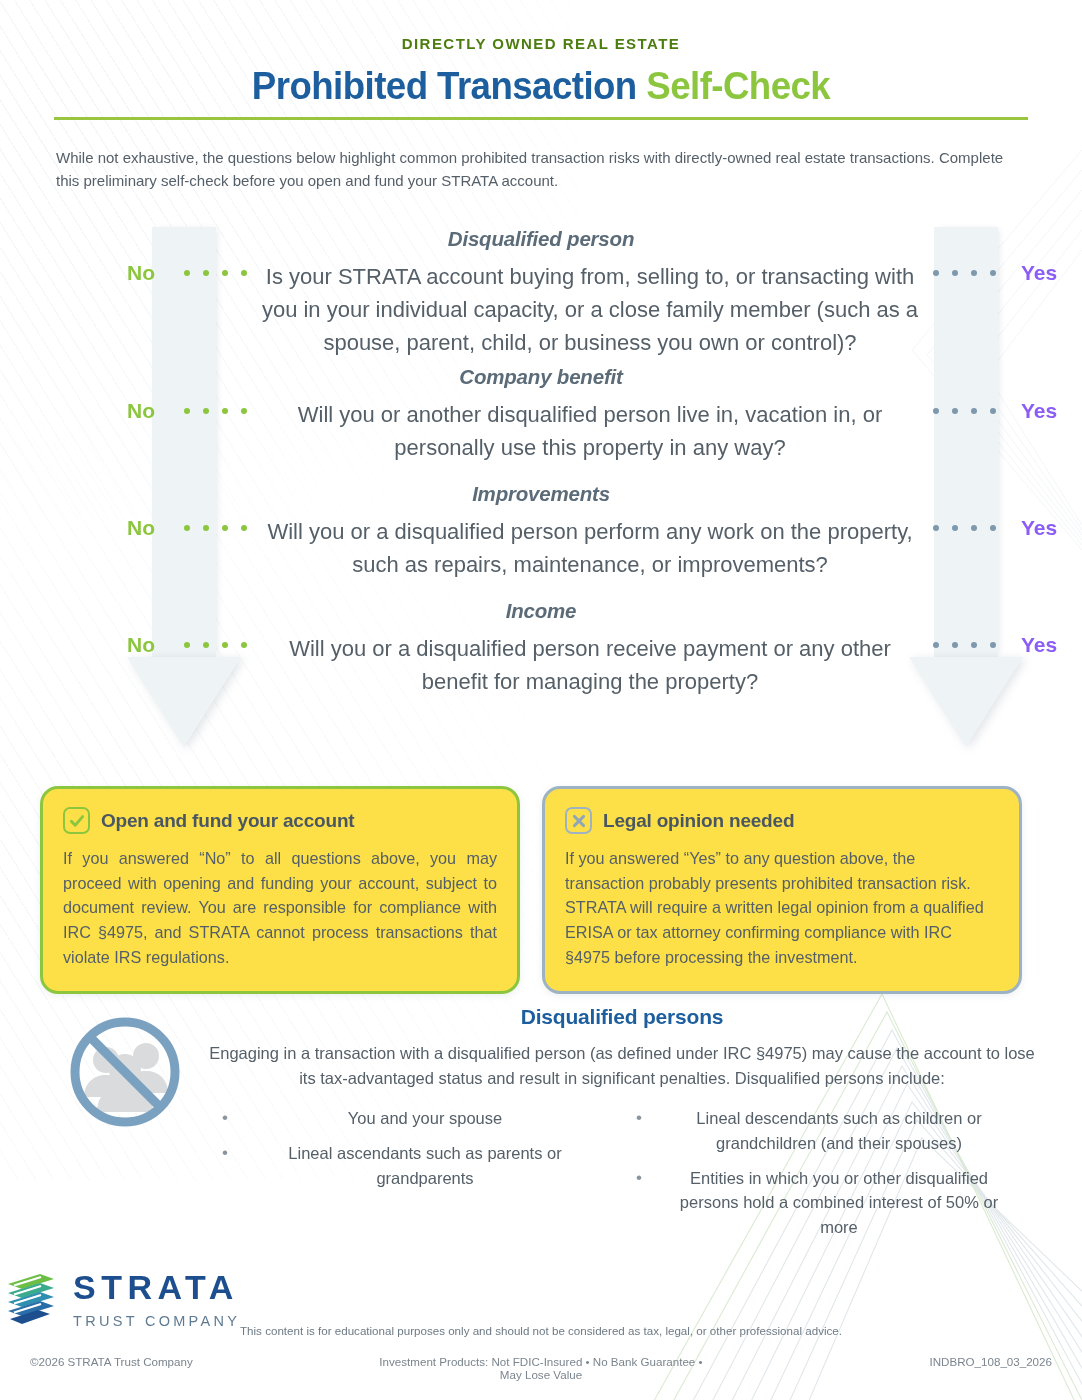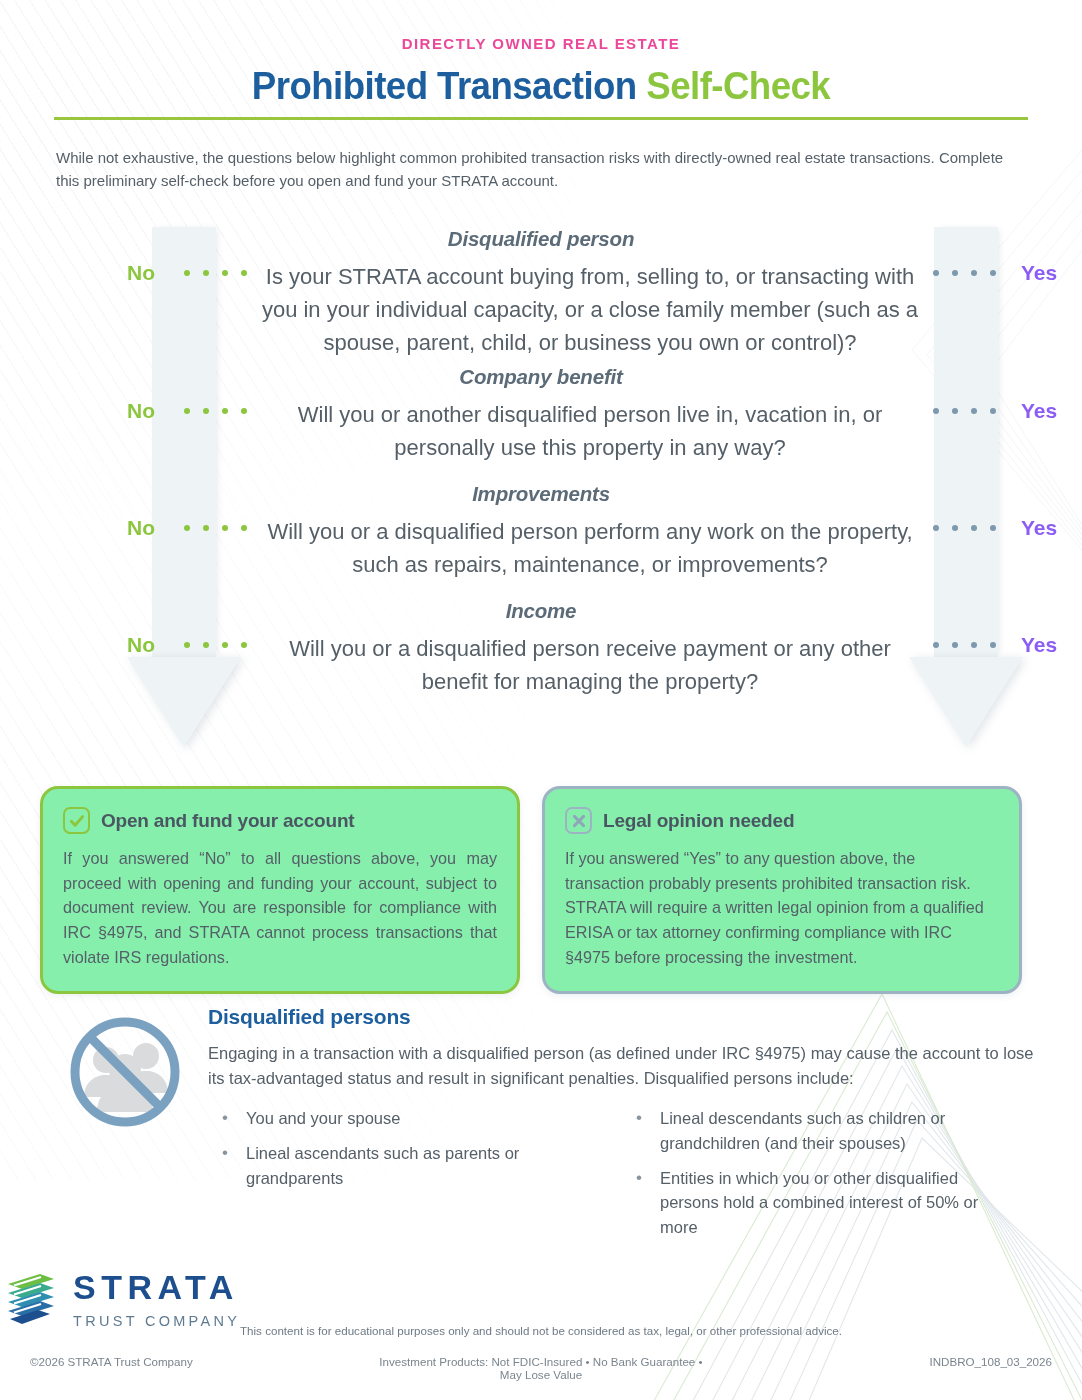--- a/index.html
+++ b/index.html
@@ -55,21 +55,21 @@
 
   
   .page { position: relative; z-index: 2; width: 1082px; height: 1400px; }
 
   
   .eyebrow {
     text-align: center;
     font-size: 15px;
     font-weight: bold;
     letter-spacing: 1.45px;
-    color: #ec4899;
+    color: #4d7c0f;
     padding-top: 35px;
   }
   .title {
     text-align: center;
     font-size: 39px;
     font-weight: bold;
     letter-spacing: -0.6px;
     margin-top: 12px;
     font-stretch: condensed;
     transform: scaleX(0.94);
@@ -168,21 +168,21 @@
   .cards {
     position: absolute;
     top: 786px;
     left: 0; right: 0;
     display: flex;
     gap: 22px;
     padding: 0 40px;
   }
   .card {
     border-radius: 18px;
-    background: #86efac;
+    background: #fde047;
     padding: 18px 20px 22px 20px;
     box-shadow: 0 2px 7px rgba(80,100,120,.10);
   }
   .card-green { border: 3px solid #8cc63f; width: 480px; }
   .card-blue  { border: 3px solid #9db3c4; width: 480px; }
 
   .card-head {
     display: flex;
     align-items: center;
     gap: 11px;
@@ -213,21 +213,21 @@
   
   .dq {
     position: absolute;
     top: 1005px;
     left: 0; right: 0;
     display: flex;
     padding: 0 46px 0 66px;
     gap: 22px;
   }
   .dq-icon { flex: 0 0 120px; padding-top: 8px; }
-  .dq-main { flex: 1 1 auto; }
+  .dq-main { flex: 1 1 auto; text-align: center; }
   .dq-title {
     font-size: 21px;
     font-weight: bold;
     color: #1d5f9e;
     margin-bottom: 12px;
     letter-spacing: -0.2px;
   }
   .dq-intro {
     font-size: 16.5px;
     line-height: 1.52;

